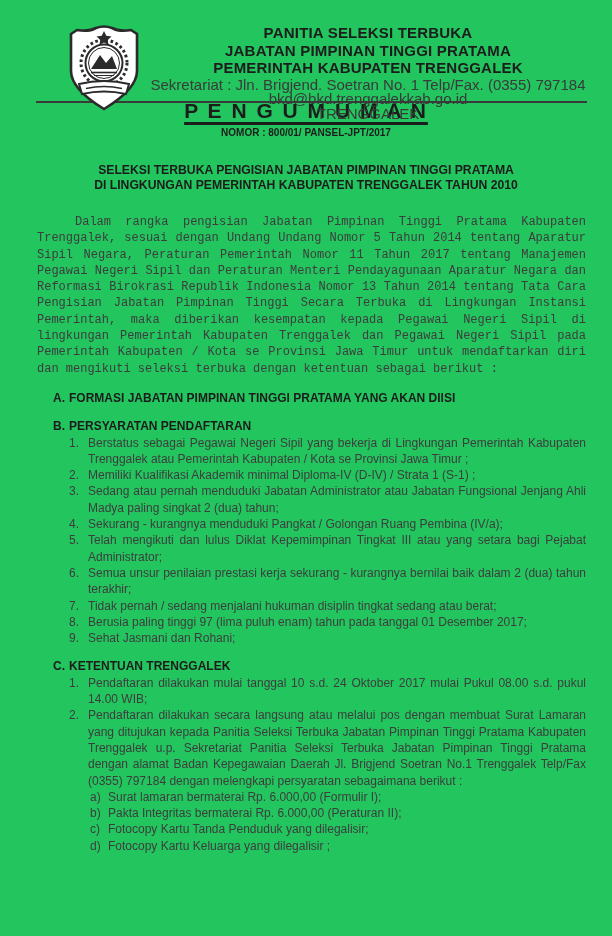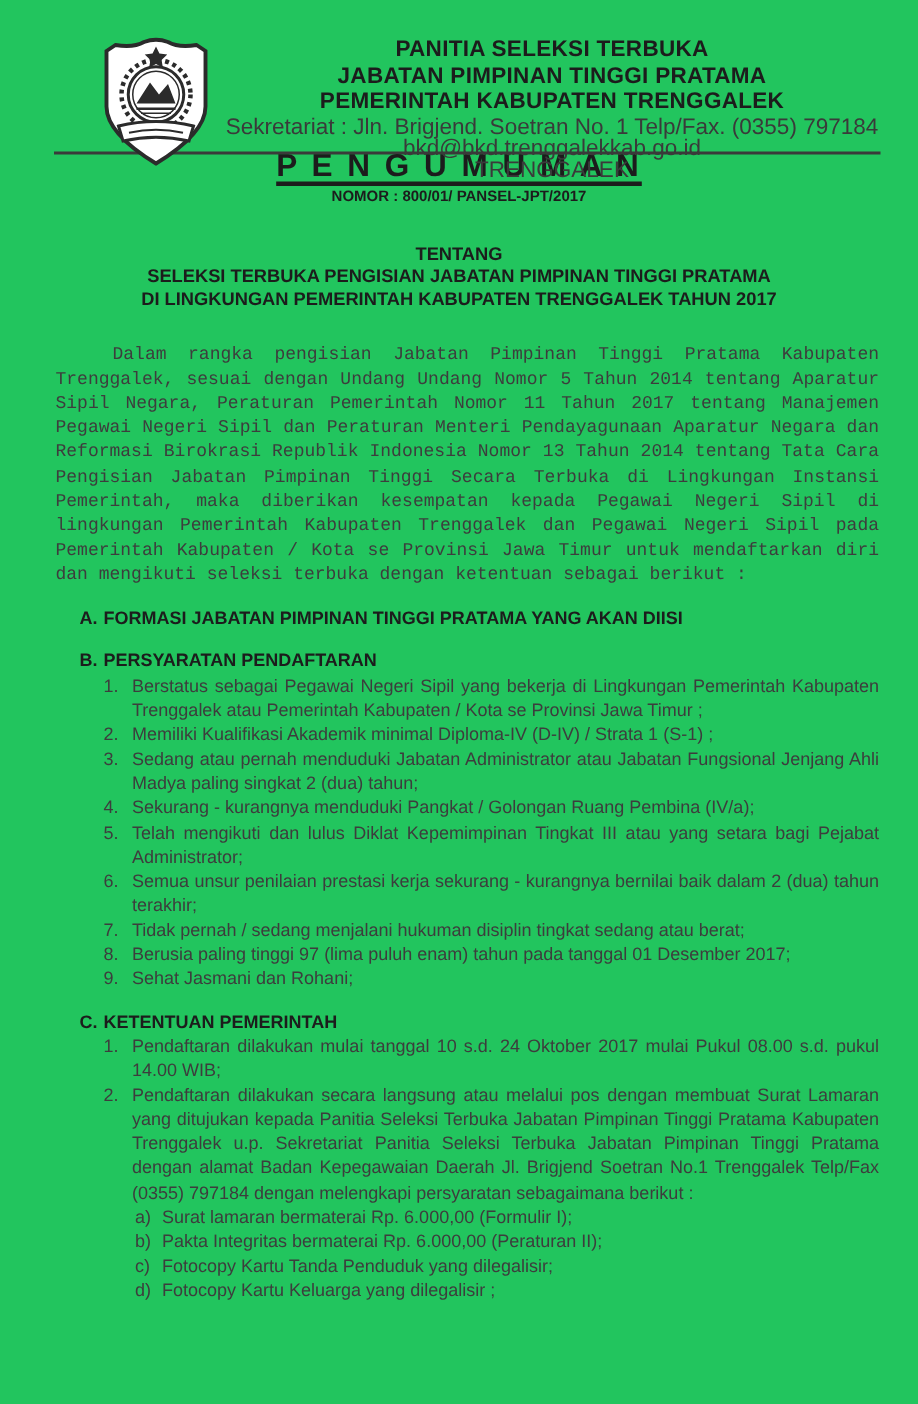--- a/index.html
+++ b/index.html
@@ -74,23 +74,22 @@
       <div class="lh-small">TRENGGALEK</div>
     </div>
   </div>
   <div class="rule"></div>
 
   <div class="title-block">
     <div class="main-title">P E N G U M U M A N</div>
     <div class="doc-number">NOMOR : 800/01/ PANSEL-JPT/2017</div>
   </div>
   <div class="about">
-    <div>TENTANG</div>
     <div>SELEKSI TERBUKA PENGISIAN JABATAN PIMPINAN TINGGI PRATAMA</div>
-    <div>DI LINGKUNGAN PEMERINTAH KABUPATEN TRENGGALEK TAHUN 2017</div>
+    <div>DI LINGKUNGAN PEMERINTAH KABUPATEN TRENGGALEK TAHUN 2010</div>
   </div>
 
   <div class="content">
     <p class="intro">Dalam rangka pengisian Jabatan Pimpinan Tinggi Pratama Kabupaten Trenggalek, sesuai dengan Undang Undang Nomor 5 Tahun 2014 tentang Aparatur Sipil Negara, Peraturan Pemerintah Nomor 11 Tahun 2017 tentang Manajemen Pegawai Negeri Sipil dan Peraturan Menteri Pendayagunaan Aparatur Negara dan Reformasi Birokrasi Republik Indonesia Nomor 13 Tahun 2014 tentang Tata Cara Pengisian Jabatan Pimpinan Tinggi Secara Terbuka di Lingkungan Instansi Pemerintah, maka diberikan kesempatan kepada Pegawai Negeri Sipil di lingkungan Pemerintah Kabupaten Trenggalek dan Pegawai Negeri Sipil pada Pemerintah Kabupaten / Kota se Provinsi Jawa Timur untuk mendaftarkan diri dan mengikuti seleksi terbuka dengan ketentuan sebagai berikut :</p>
 
     <div class="sections">
 
       <div class="section">
         <div class="sec-head">
           <span class="sec-marker">A.</span>
@@ -139,21 +138,21 @@
           <div class="oitem">
             <span class="onum">9.</span>
             <span class="otext">Sehat Jasmani dan Rohani;</span>
           </div>
         </div>
       </div>
 
       <div class="section">
         <div class="sec-head">
           <span class="sec-marker">C.</span>
-          <span class="sec-title">KETENTUAN PEMERINTAH</span>
+          <span class="sec-title">KETENTUAN TRENGGALEK</span>
         </div>
         <div class="olist">
           <div class="oitem">
             <span class="onum">1.</span>
             <span class="otext">Pendaftaran dilakukan mulai tanggal 10 s.d. 24 Oktober 2017 mulai Pukul 08.00 s.d. pukul 14.00 WIB;</span>
           </div>
           <div class="oitem">
             <span class="onum">2.</span>
             <div class="otext">
               <div>Pendaftaran dilakukan secara langsung atau melalui pos dengan membuat Surat Lamaran yang ditujukan kepada Panitia Seleksi Terbuka Jabatan Pimpinan Tinggi Pratama Kabupaten Trenggalek u.p. Sekretariat Panitia Seleksi Terbuka Jabatan Pimpinan Tinggi Pratama dengan alamat Badan Kepegawaian Daerah Jl. Brigjend Soetran No.1 Trenggalek Telp/Fax (0355) 797184 dengan melengkapi persyaratan sebagaimana berikut :</div>

